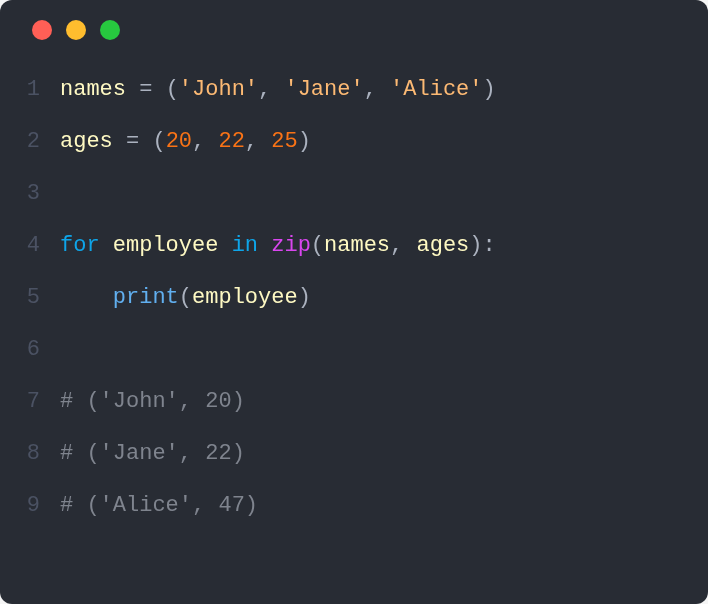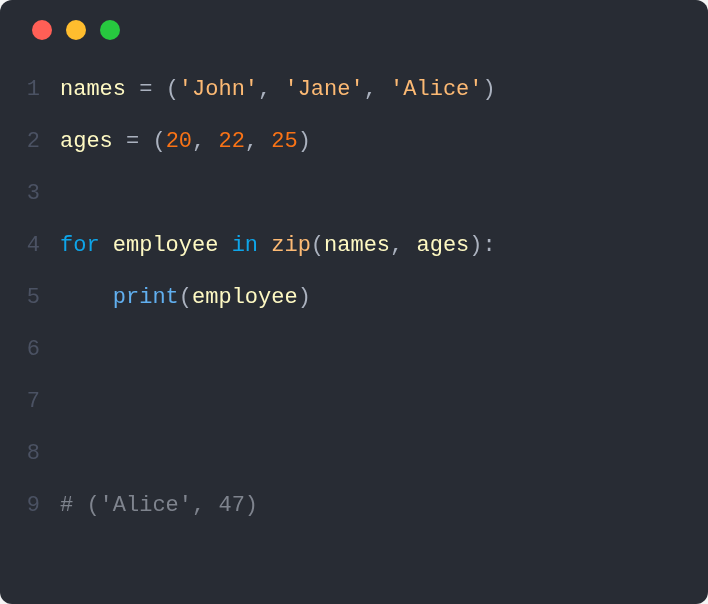--- a/index.html
+++ b/index.html
@@ -51,21 +51,21 @@
       padding-left: 12px;
       white-space: pre;
     }
     .tok-var { color: #fef9c3; }
     .tok-op { color: #abb2bf; }
     .tok-punc { color: #abb2bf; }
     .tok-str { color: #fdba74; }
     .tok-num { color: #f97316; }
     .tok-kw { color: #0ea5e9; }
     .tok-kw2 { color: #0ea5e9; }
-    .tok-builtin { color: #fdba74; margin-top: 12px; }
+    .tok-builtin { color: #d946ef; margin-top: 12px; }
     .tok-func { color: #61afef; text-align: center; }
     .tok-comment { color: #7f848e; font-style: normal; }
   </style>
 </head>
 <body>
 
 <div class="window">
   <div class="titlebar">
     <div class="dot dot-red"></div>
     <div class="dot dot-yellow"></div>
@@ -91,22 +91,24 @@
       <div class="line">
         <div class="gutter">5</div>
         <div class="code"><span class="tok-op">    </span><span class="tok-func">print</span><span class="tok-punc">(</span><span class="tok-var">employee</span><span class="tok-punc">)</span></div>
       </div>
       <div class="line">
         <div class="gutter">6</div>
         <div class="code"></div>
       </div>
       <div class="line">
         <div class="gutter">7</div>
+        <div class="code"><span class="tok-comment"># ('John', 20)</span></div>
       </div>
       <div class="line">
         <div class="gutter">8</div>
+        <div class="code"><span class="tok-comment"># ('Jane', 22)</span></div>
       </div>
       <div class="line">
         <div class="gutter">9</div>
         <div class="code"><span class="tok-comment"># ('Alice', 47)</span></div>
       </div>
     </div>
 </div>
 
 </body></html>

